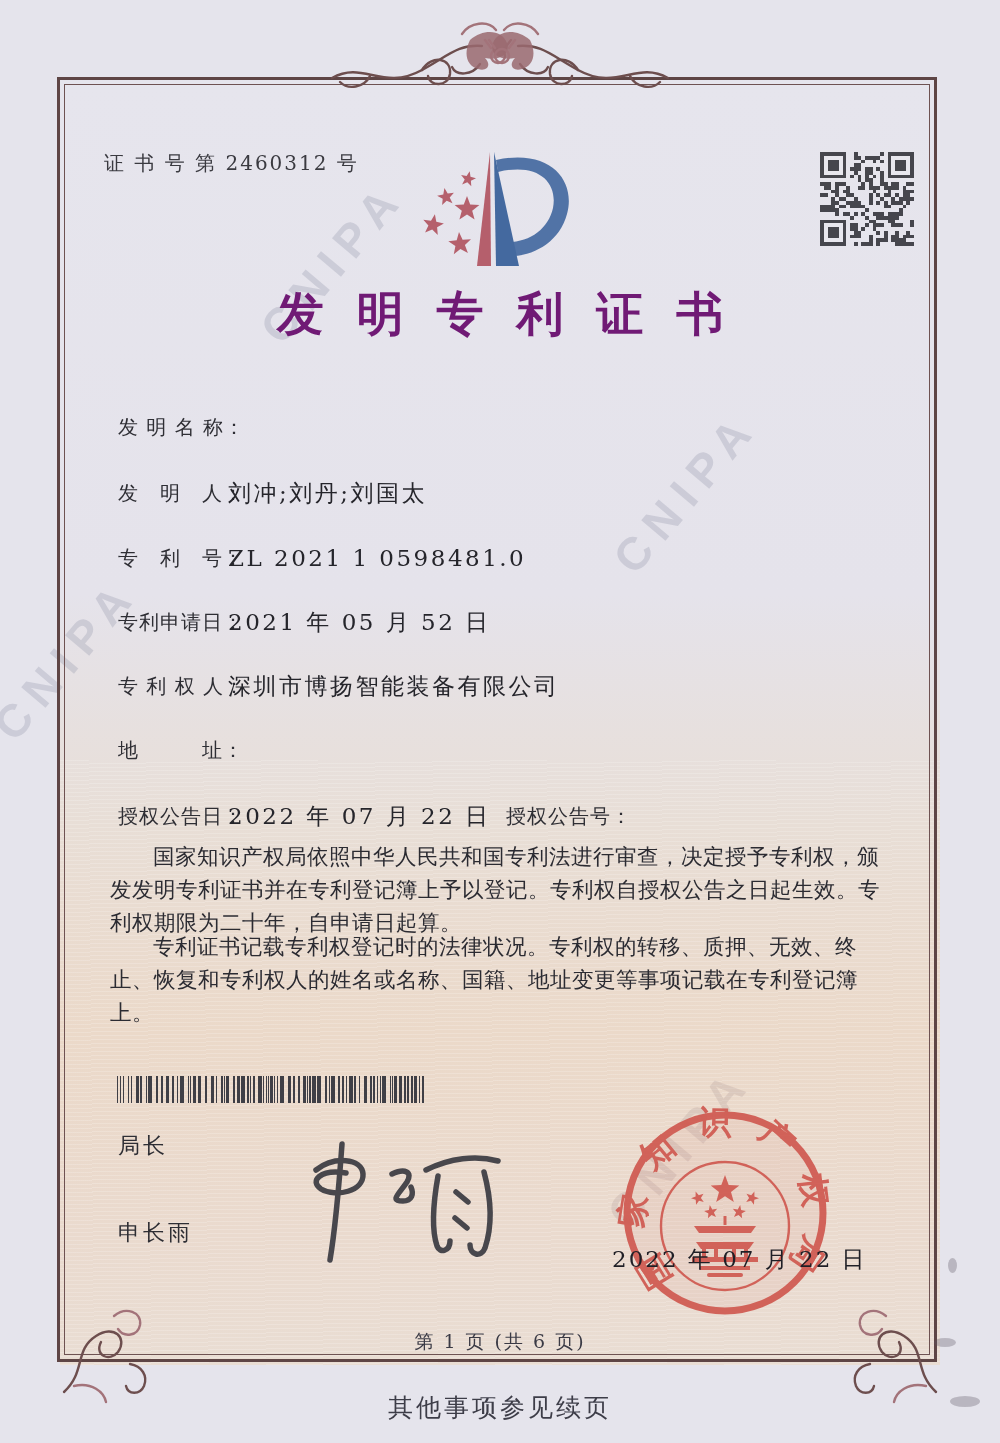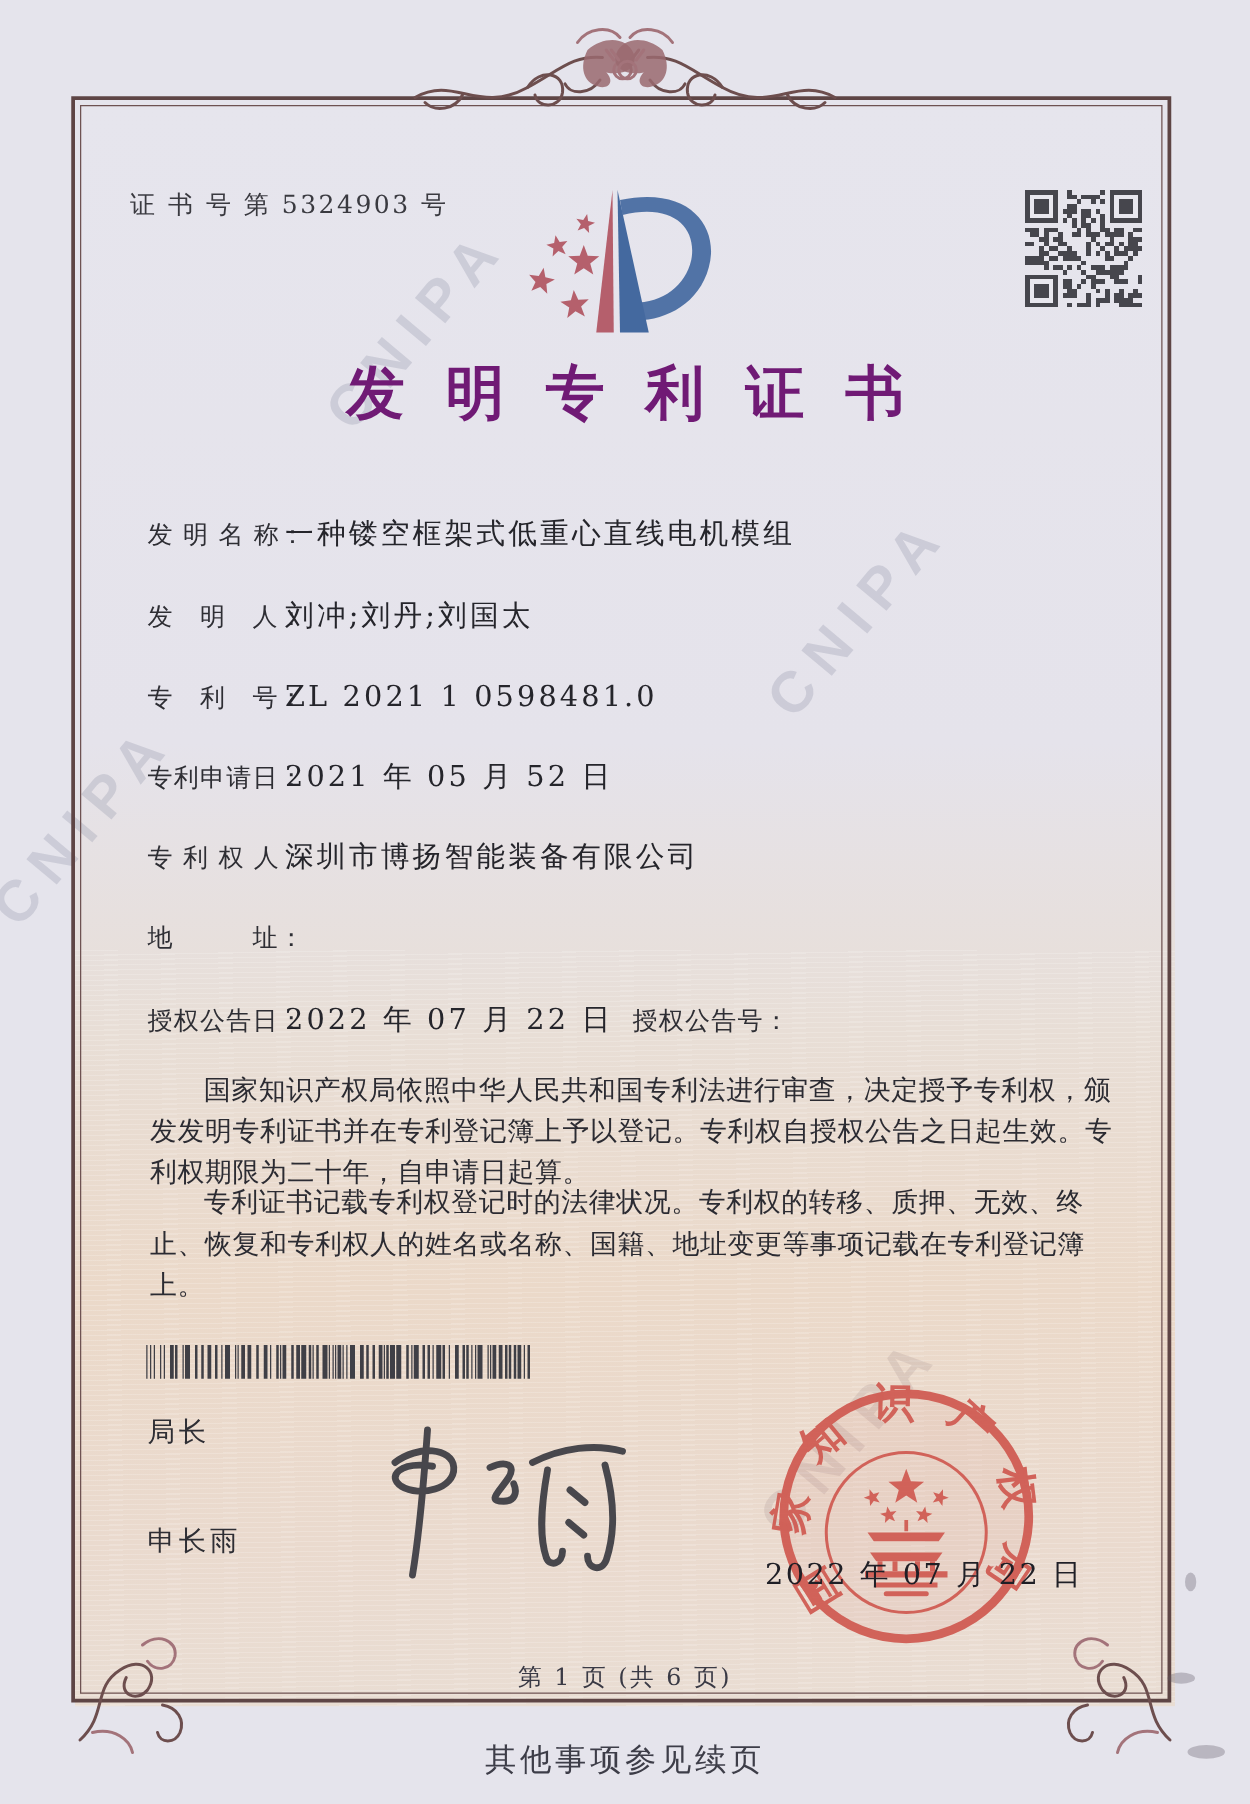--- a/index.html
+++ b/index.html
@@ -30,22 +30,22 @@
   .title{
     position:absolute;left:0;right:0;top:283px;text-align:center;
     font-size:47px;font-weight:700;letter-spacing:.70em;text-indent:.70em;color:#701a75;
   }
   .row{position:absolute;left:118px;width:780px;display:flex;align-items:flex-start}
   .lbl{font-size:20px;letter-spacing:1px;width:110px;flex:none;padding-top:4px;color:#2e2e34;white-space:nowrap}
   .val{font-size:23px;letter-spacing:2.5px;color:#25252b;line-height:1.5}
   .val.addr{width:585px}
   .pair2{position:absolute;left:388px;top:0;display:flex}
   .para{
-    position:absolute;left:120px;width:774px;font-size:21.5px;line-height:1.53;
-    text-indent:2em;letter-spacing:.5px;color:#2b2b32;margin-top:16px;
+    position:absolute;left:110px;width:774px;font-size:21.5px;line-height:1.53;
+    text-indent:2em;letter-spacing:.5px;color:#2b2b32;
   }
   .director{position:absolute;left:118px;font-size:22px;letter-spacing:3px;color:#2e2e34}
   .sealdate{position:absolute;left:612px;top:1244px;font-size:23px;letter-spacing:2px;color:#1f1f26;z-index:6}
   .pageinfo{position:absolute;left:0;right:0;top:1329px;text-align:center;font-size:19px;letter-spacing:2px;color:#3a3a45}
   .note{position:absolute;left:0;right:0;top:1391px;text-align:center;font-size:25px;letter-spacing:3px;color:#3d3d48}
   svg{position:absolute;overflow:visible}
   .smudge{position:absolute;background:rgba(92,86,98,.32);border-radius:50%}
 </style>
 </head>
 <body>
@@ -85,21 +85,21 @@
 </svg>
 <svg style="left:840px;top:1286px" width="104" height="116" viewBox="0 0 104 116">
   <g transform="translate(104,0) scale(-1,1)" fill="none" stroke="#6d4e4e" stroke-width="2.4" stroke-linecap="round">
     <path d="M 8 106 C 30 86 18 64 40 50 C 58 38 72 52 62 66 C 54 76 38 70 45 56"></path>
     <path d="M 58 30 c 12 -10 28 -4 26 9 c -2 11 -16 13 -22 4" stroke="#a3737a"></path>
     <path d="M 18 100 c 18 -4 30 6 32 16" stroke="#a3737a"></path>
     <path d="M 74 78 c 12 2 18 12 14 22 c -4 9 -16 9 -18 0"></path>
   </g>
 </svg>
 
-<div class="certno">证 书 号 第 5324903 号</div>
+<div class="certno">证 书 号 第 2460312 号</div>
 
 <svg style="left:400px;top:146px" width="200" height="140" viewBox="0 0 200 140">
   <path d="M 96 14 C 152 2 176 36 167 68 C 159 98 130 112 105 110 L 102 96 C 128 98 148 84 153 62 C 158 36 138 16 98 26 Z" fill="#44699f" opacity=".92"></path>
   <path d="M 90 6 L 77 120 L 91 120 Z" fill="#b55f6c"></path>
   <path d="M 94 6 L 96 120 L 119 120 Z" fill="#44699f"></path>
   <path class="star" fill="#b5606c" d="M69.7,25.2L70.5,30.8L76.0,32.2L70.9,34.7L71.3,40.3L67.3,36.3L62.1,38.4L64.7,33.4L61.1,29.0L66.6,29.9Z"></path>
   <path class="star" fill="#b5606c" d="M44.4,42.1L47.7,47.6L53.9,46.8L49.7,51.5L52.5,57.3L46.7,54.7L42.1,59.1L42.7,52.8L37.1,49.7L43.3,48.4Z"></path>
   <path class="star" fill="#b5606c" d="M67.0,50.0L70.2,58.6L79.4,59.0L72.2,64.7L74.6,73.5L67.0,68.5L59.4,73.5L61.8,64.7L54.6,59.0L63.8,58.6Z"></path>
   <path class="star" fill="#b5606c" d="M34.9,68.2L36.3,75.8L43.9,77.5L37.1,81.2L37.8,88.9L32.2,83.5L25.1,86.6L28.4,79.6L23.3,73.8L31.0,74.8Z"></path>
   <path class="star" fill="#b5606c" d="M59.0,86.0L62.6,93.7L71.0,93.3L64.9,99.1L67.9,107.1L60.4,103.0L53.8,108.3L55.4,100.0L48.3,95.3L56.7,94.2Z"></path>
@@ -312,21 +312,20 @@
     <rect x="20" y="2" width="3" height="3" fill="#46464d"></rect>
     <rect x="0" y="18" width="7" height="7" fill="#46464d"></rect>
     <rect x="1" y="19" width="5" height="5" fill="#e8e7ee"></rect>
     <rect x="2" y="20" width="3" height="3" fill="#46464d"></rect>
   </svg>
 
 <div class="title">发明专利证书</div>
 
 <div class="row" style="top:410px">
   <span class="lbl">发 明 名 称：</span>
-  <span class="val">一种镂空框架式低重心直线电机模组</span>
 </div>
 <div class="row" style="top:476px">
   <span class="lbl">发　明　人：</span>
   <span class="val">刘冲;刘丹;刘国太</span>
 </div>
 <div class="row" style="top:541px">
   <span class="lbl">专　利　号：</span>
   <span class="val">ZL 2021 1 0598481.0</span>
 </div>
 <div class="row" style="top:605px">

